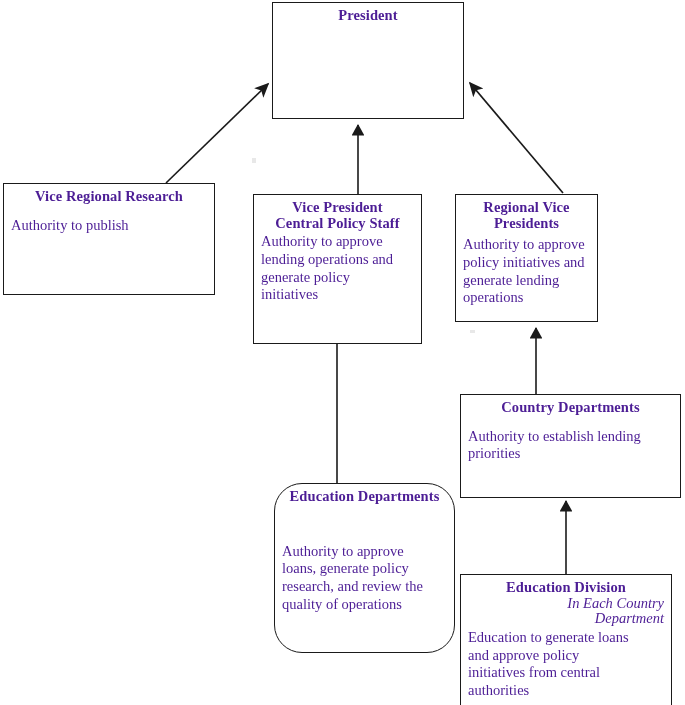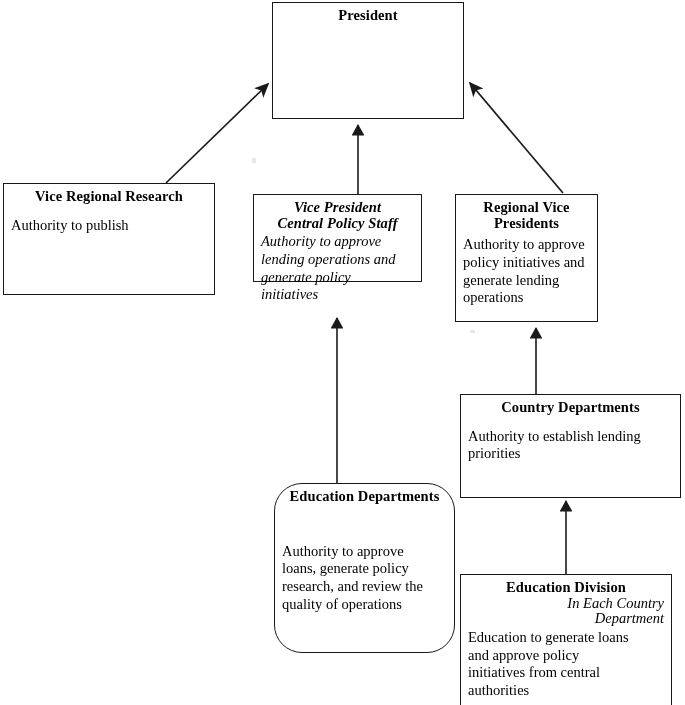--- a/index.html
+++ b/index.html
@@ -7,21 +7,21 @@
     padding: 0;
     background: #ffffff;
   }
   #canvas {
     position: relative;
     width: 685px;
     height: 705px;
     background: #ffffff;
     overflow: hidden;
     font-family: "Liberation Serif", "DejaVu Serif", serif;
-    color: #000000;
+    color: #4c1d95;
   }
   .node {
     position: absolute;
     box-sizing: border-box;
     border: 1.5px solid #1a1a1a;
     background: #ffffff;
     padding: 5px 7px 4px 7px;
     z-index: 3;
   }
   .node .title {
@@ -113,21 +113,21 @@
 
   <div class="node" style="left:272px; top:2px; width:192px; height:117px;">
     <span class="title">President</span>
   </div>
 
   <div class="node gap-md" style="left:3px; top:183px; width:212px; height:112px;">
     <span class="title">Vice Regional Research</span>
     <span class="body">Authority to publish</span>
   </div>
 
-  <div class="node gap-xs" style="left:253px; top:194px; width:169px; height:88px;font-style:italic;">
+  <div class="node gap-xs" style="left:253px; top:194px; width:169px; height:150px;">
     <span class="title">Vice President
 Central Policy Staff</span>
     <span class="body">Authority to approve
 lending operations and
 generate policy
 initiatives</span>
   </div>
 
   <div class="node gap-sm" style="left:455px; top:194px; width:143px; height:128px;">
     <span class="title">Regional Vice

